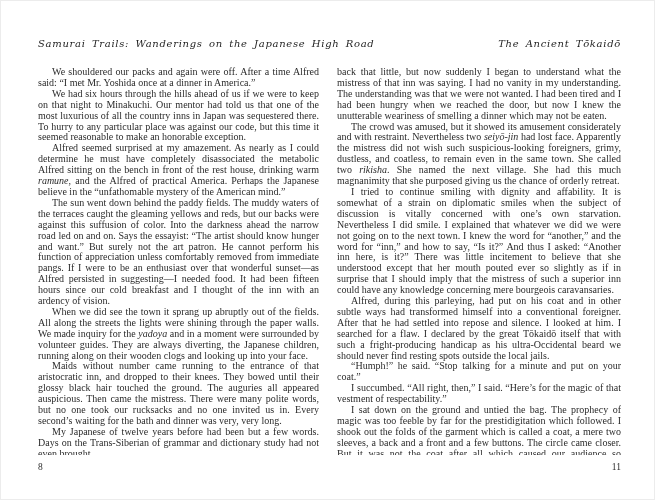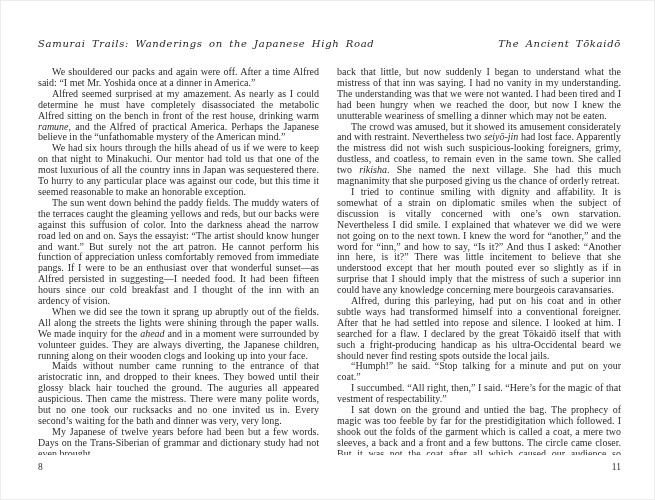--- a/index.html
+++ b/index.html
@@ -62,24 +62,24 @@
 </style>
 </head>
 <body>
 
 <div class="spread">
 
   <div class="page page-left">
     <div class="running-header">Samurai Trails: Wanderings on the Japanese High Road</div>
     <div class="body-text">
         <p class="para indent">We shouldered our packs and again were off. After a time Alfred said: “I met Mr. Yoshida once at a dinner in America.”</p>
+        <p class="para indent">We had six hours through the hills ahead of us if we were to keep on that night to Minakuchi. Our mentor had told us that one of the most luxurious of all the country inns in Japan was sequestered there. To hurry to any particular place was against our code, but this time it seemed reasonable to make an honorable exception.</p>
         <p class="para indent">Alfred seemed surprised at my amazement. As nearly as I could determine he must have completely disassociated the metabolic Alfred sitting on the bench in front of the rest house, drinking warm <i>ramune</i>, and the Alfred of practical America. Perhaps the Japanese believe in the “unfathomable mystery of the American mind.”</p>
-        <p class="para indent">We had six hours through the hills ahead of us if we were to keep on that night to Minakuchi. Our mentor had told us that one of the most luxurious of all the country inns in Japan was sequestered there. To hurry to any particular place was against our code, but this time it seemed reasonable to make an honorable exception.</p>
         <p class="para indent">The sun went down behind the paddy fields. The muddy waters of the terraces caught the gleaming yellows and reds, but our backs were against this suffusion of color. Into the darkness ahead the narrow road led on and on. Says the essayist: “The artist should know hunger and want.” But surely not the art patron. He cannot perform his function of appreciation unless comfortably removed from immediate pangs. If I were to be an enthusiast over that wonderful sunset—as Alfred persisted in suggesting—I needed food. It had been fifteen hours since our cold breakfast and I thought of the inn with an ardency of vision.</p>
-        <p class="para indent">When we did see the town it sprang up abruptly out of the fields. All along the streets the lights were shining through the paper walls. We made inquiry for the <i>ahead</i> and in a moment were surrounded by volunteer guides. They are always diverting, the Japanese children, running along on their wooden clogs and looking up into your face.</p>
+        <p class="para indent">When we did see the town it sprang up abruptly out of the fields. All along the streets the lights were shining through the paper walls. We made inquiry for the <i>yadoya</i> and in a moment were surrounded by volunteer guides. They are always diverting, the Japanese children, running along on their wooden clogs and looking up into your face.</p>
         <p class="para indent">Maids without number came running to the entrance of that aristocratic inn, and dropped to their knees. They bowed until their glossy black hair touched the ground. The auguries all appeared auspicious. Then came the mistress. There were many polite words, but no one took our rucksacks and no one invited us in. Every second’s waiting for the bath and dinner was very, very long.</p>
         <p class="para indent">My Japanese of twelve years before had been but a few words. Days on the Trans-Siberian of grammar and dictionary study had not even brought</p>
       </div>
     <div class="page-number">8</div>
   </div>
 
   <div class="page page-right">
     <div class="running-header">The Ancient Tōkaidō</div>
     <div class="body-text">
         <p class="para">back that little, but now suddenly I began to understand what the mistress of that inn was saying. I had no vanity in my understanding. The understanding was that we were not wanted. I had been tired and I had been hungry when we reached the door, but now I knew the unutterable weariness of smelling a dinner which may not be eaten.</p>

